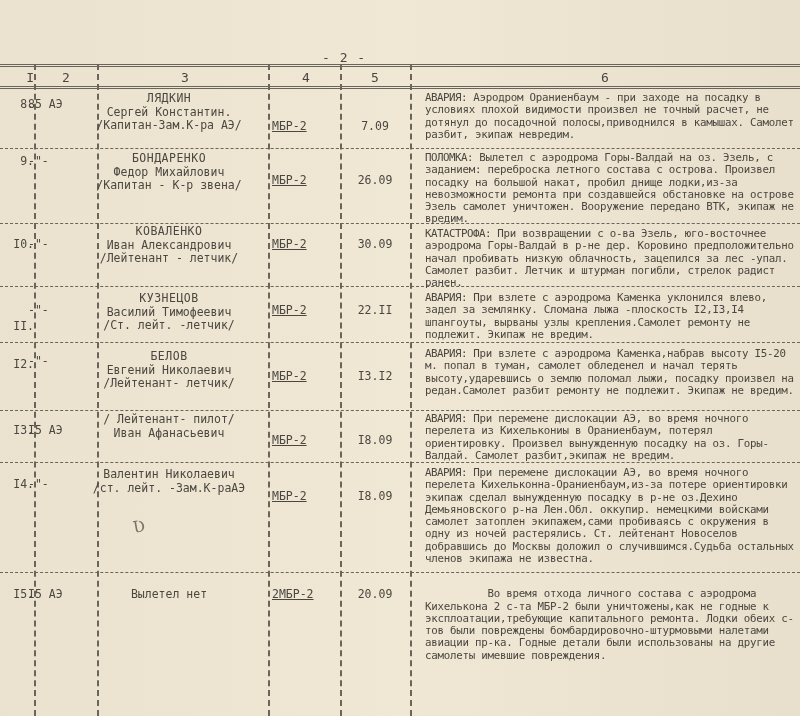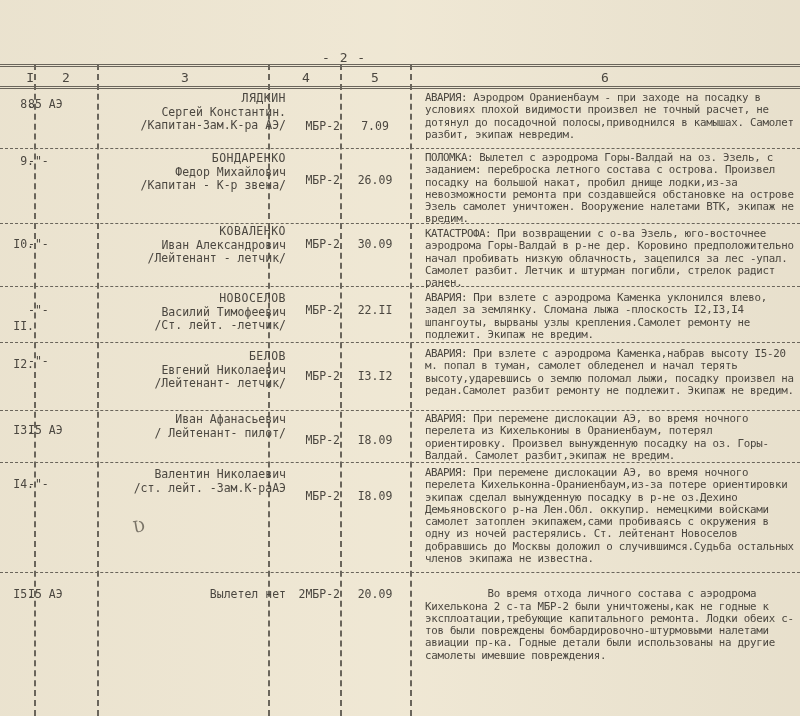--- a/index.html
+++ b/index.html
@@ -26,22 +26,22 @@
     .hdr {
       position: absolute; top: 70px; font-size: 13px; text-align: center;
     }
     .row-sep {
       position: absolute; left: 0; width: 800px; height: 0;
       border-top: 1.5px dashed #6a655b;
     }
     .cell { position: absolute; font-size: 11.5px; line-height: 13.5px; }
     .c1 { left: 0; width: 34px; text-align: right; }
     .c2 { left: 28px; width: 60px; }
-    .c3 { left: 116px; width: 170px; text-align: right; white-space: nowrap; }
-    .c4 { left: 272px; width: 68px; text-align: right; }
+    .c3 { left: 84px; width: 170px; text-align: center; white-space: nowrap; }
+    .c4 { left: 272px; width: 68px; text-align: left; text-decoration: underline; }
     .c5 { left: 342px; width: 66px; text-align: center; }
     .c6 { left: 425px; width: 372px; font-size: 10.8px; line-height: 12.3px; letter-spacing: -0.25px; }
     .surname { letter-spacing: 0.5px; }
     .kw { letter-spacing: -0.5px; }
     .pen-mark {
       position: absolute; left: 133px; top: 517px; font-size: 16px; color: #7a7468;
       font-family: "DejaVu Serif", serif; transform: rotate(-10deg);
     }
   </style>
 </head>
@@ -94,21 +94,21 @@
   <div class="cell c2" style="top:155px">-"-</div>
   <div class="cell c3" style="top:152px">
     <div class="surname">БОНДАРЕНКО</div>
     <div>Федор Михайлович</div>
     <div>/Капитан - К-р звена/</div>
   </div>
   <div class="cell c4" style="top:174px">МБР-2</div>
   <div class="cell c5" style="top:174px">26.09</div>
   <div class="cell c6" style="top:152px">
     <span class="kw">ПОЛОМКА:</span>
-    <span>Вылетел с аэродрома Горы-Валдай на оз. Эзель, с заданием: переброска летного состава с острова. Произвел посадку на большой накат, пробил днище лодки,из-за невозможности ремонта при создавшейся обстановке на острове Эзель самолет уничтожен. Вооружение налетами ВТК, экипаж не вредим.</span>
+    <span>Вылетел с аэродрома Горы-Валдай на оз. Эзель, с заданием: переброска летного состава с острова. Произвел посадку на большой накат, пробил днище лодки,из-за невозможности ремонта при создавшейся обстановке на острове Эзель самолет уничтожен. Вооружение передано ВТК, экипаж не вредим.</span>
   </div>
 </div>
 
 <div>
   <div class="cell c1" style="top:238px">I0.</div>
   <div class="cell c2" style="top:238px">-"-</div>
   <div class="cell c3" style="top:225px">
     <div class="surname">КОВАЛЕНКО</div>
     <div>Иван Александрович</div>
     <div>/Лейтенант - летчик/</div>
@@ -118,21 +118,21 @@
   <div class="cell c6" style="top:228px">
     <span class="kw">КАТАСТРОФА:</span>
     <span>При возвращении с о-ва Эзель, юго-восточнее аэродрома Горы-Валдай в р-не дер. Коровино предположительно начал пробивать низкую облачность, зацепился за лес -упал. Самолет разбит. Летчик и штурман погибли, стрелок радист ранен.</span>
   </div>
 </div>
 
 <div>
   <div class="cell c1" style="top:320px">II.</div>
   <div class="cell c2" style="top:304px">-"-</div>
   <div class="cell c3" style="top:292px">
-    <div class="surname">НОВОСЕЛОВ</div>
+    <div class="surname">КУЗНЕЦОВ</div>
     <div>Василий Тимофеевич</div>
     <div>/Ст. лейт. -летчик/</div>
   </div>
   <div class="cell c4" style="top:304px">МБР-2</div>
   <div class="cell c5" style="top:304px">22.II</div>
   <div class="cell c6" style="top:292px">
     <span class="kw">АВАРИЯ:</span>
     <span>При взлете с аэродрома Каменка уклонился влево, задел за землянку. Сломана лыжа -плоскость I2,I3,I4 шпангоуты, вырваны узлы крепления.Самолет ремонту не подлежит. Экипаж не вредим.</span>
   </div>
 </div>
@@ -150,22 +150,22 @@
   <div class="cell c6" style="top:348px">
     <span class="kw">АВАРИЯ:</span>
     <span>При взлете с аэродрома Каменка,набрав высоту I5-20 м. попал в туман, самолет обледенел и начал терять высоту,ударевшись о землю поломал лыжи, посадку произвел на редан.Самолет разбит ремонту не подлежит. Экипаж не вредим.</span>
   </div>
 </div>
 
 <div>
   <div class="cell c1" style="top:424px">I3.</div>
   <div class="cell c2" style="top:424px">I5 АЭ</div>
   <div class="cell c3" style="top:413px">
+    <div>/ Лейтенант- пилот/</div>
     <div>Иван Афанасьевич</div>
-    <div>/ Лейтенант- пилот/</div>
   </div>
   <div class="cell c4" style="top:434px">МБР-2</div>
   <div class="cell c5" style="top:434px">I8.09</div>
   <div class="cell c6" style="top:413px">
     <span class="kw">АВАРИЯ:</span>
     <span>При перемене дислокации АЭ, во время ночного перелета из Кихелькониы в Ораниенбаум, потерял ориентировку. Произвел вынужденную посадку на оз. Горы-Валдай. Самолет разбит,экипаж не вредим.</span>
   </div>
 </div>
 
 <div>

